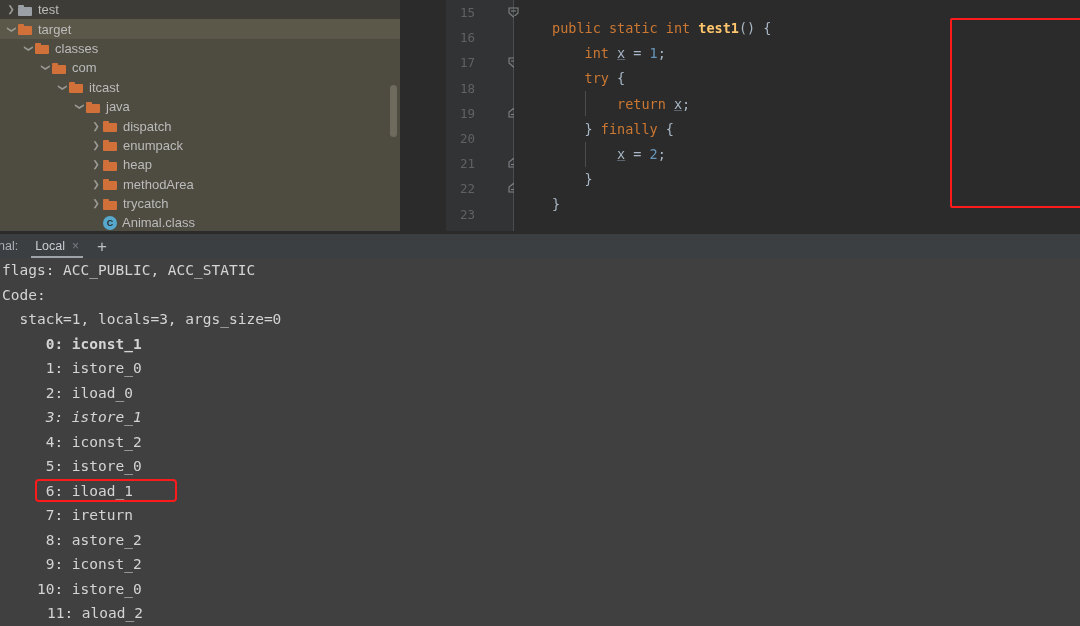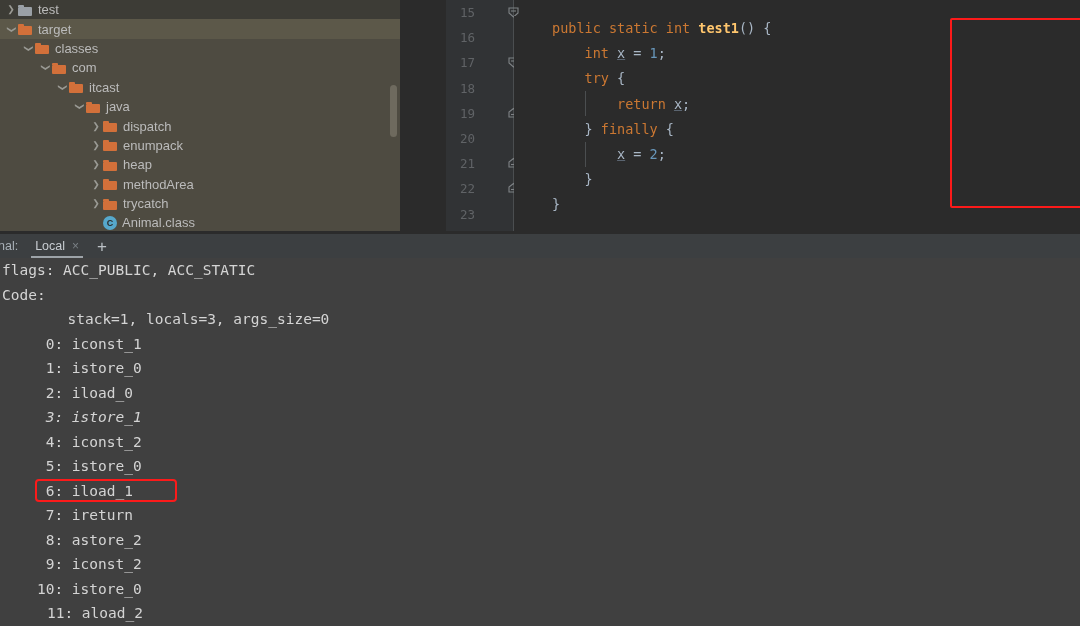--- a/index.html
+++ b/index.html
@@ -408,24 +408,24 @@
   </div>
 
   <div class="term-body">
     <div id="term-lines">
         <div style="position: relative;">
           <div class="term-line">flags: ACC_PUBLIC, ACC_STATIC</div>
         </div>
         <div style="position: relative;">
           <div class="term-line">Code:</div>
         </div>
-        <div style="position: relative; padding-left: 48px;">
+        <div style="position: relative;">
           <div class="term-line">  stack=1, locals=3, args_size=0</div>
         </div>
-        <div style="position: relative;">
+        <div style="position: relative; font-weight: bold;">
           <div class="term-line">     0: iconst_1</div>
         </div>
         <div style="position: relative;">
           <div class="term-line">     1: istore_0</div>
         </div>
         <div style="position: relative;">
           <div class="term-line">     2: iload_0</div>
         </div>
         <div style="position: relative; font-style: italic;">
           <div class="term-line">     3: istore_1</div>

